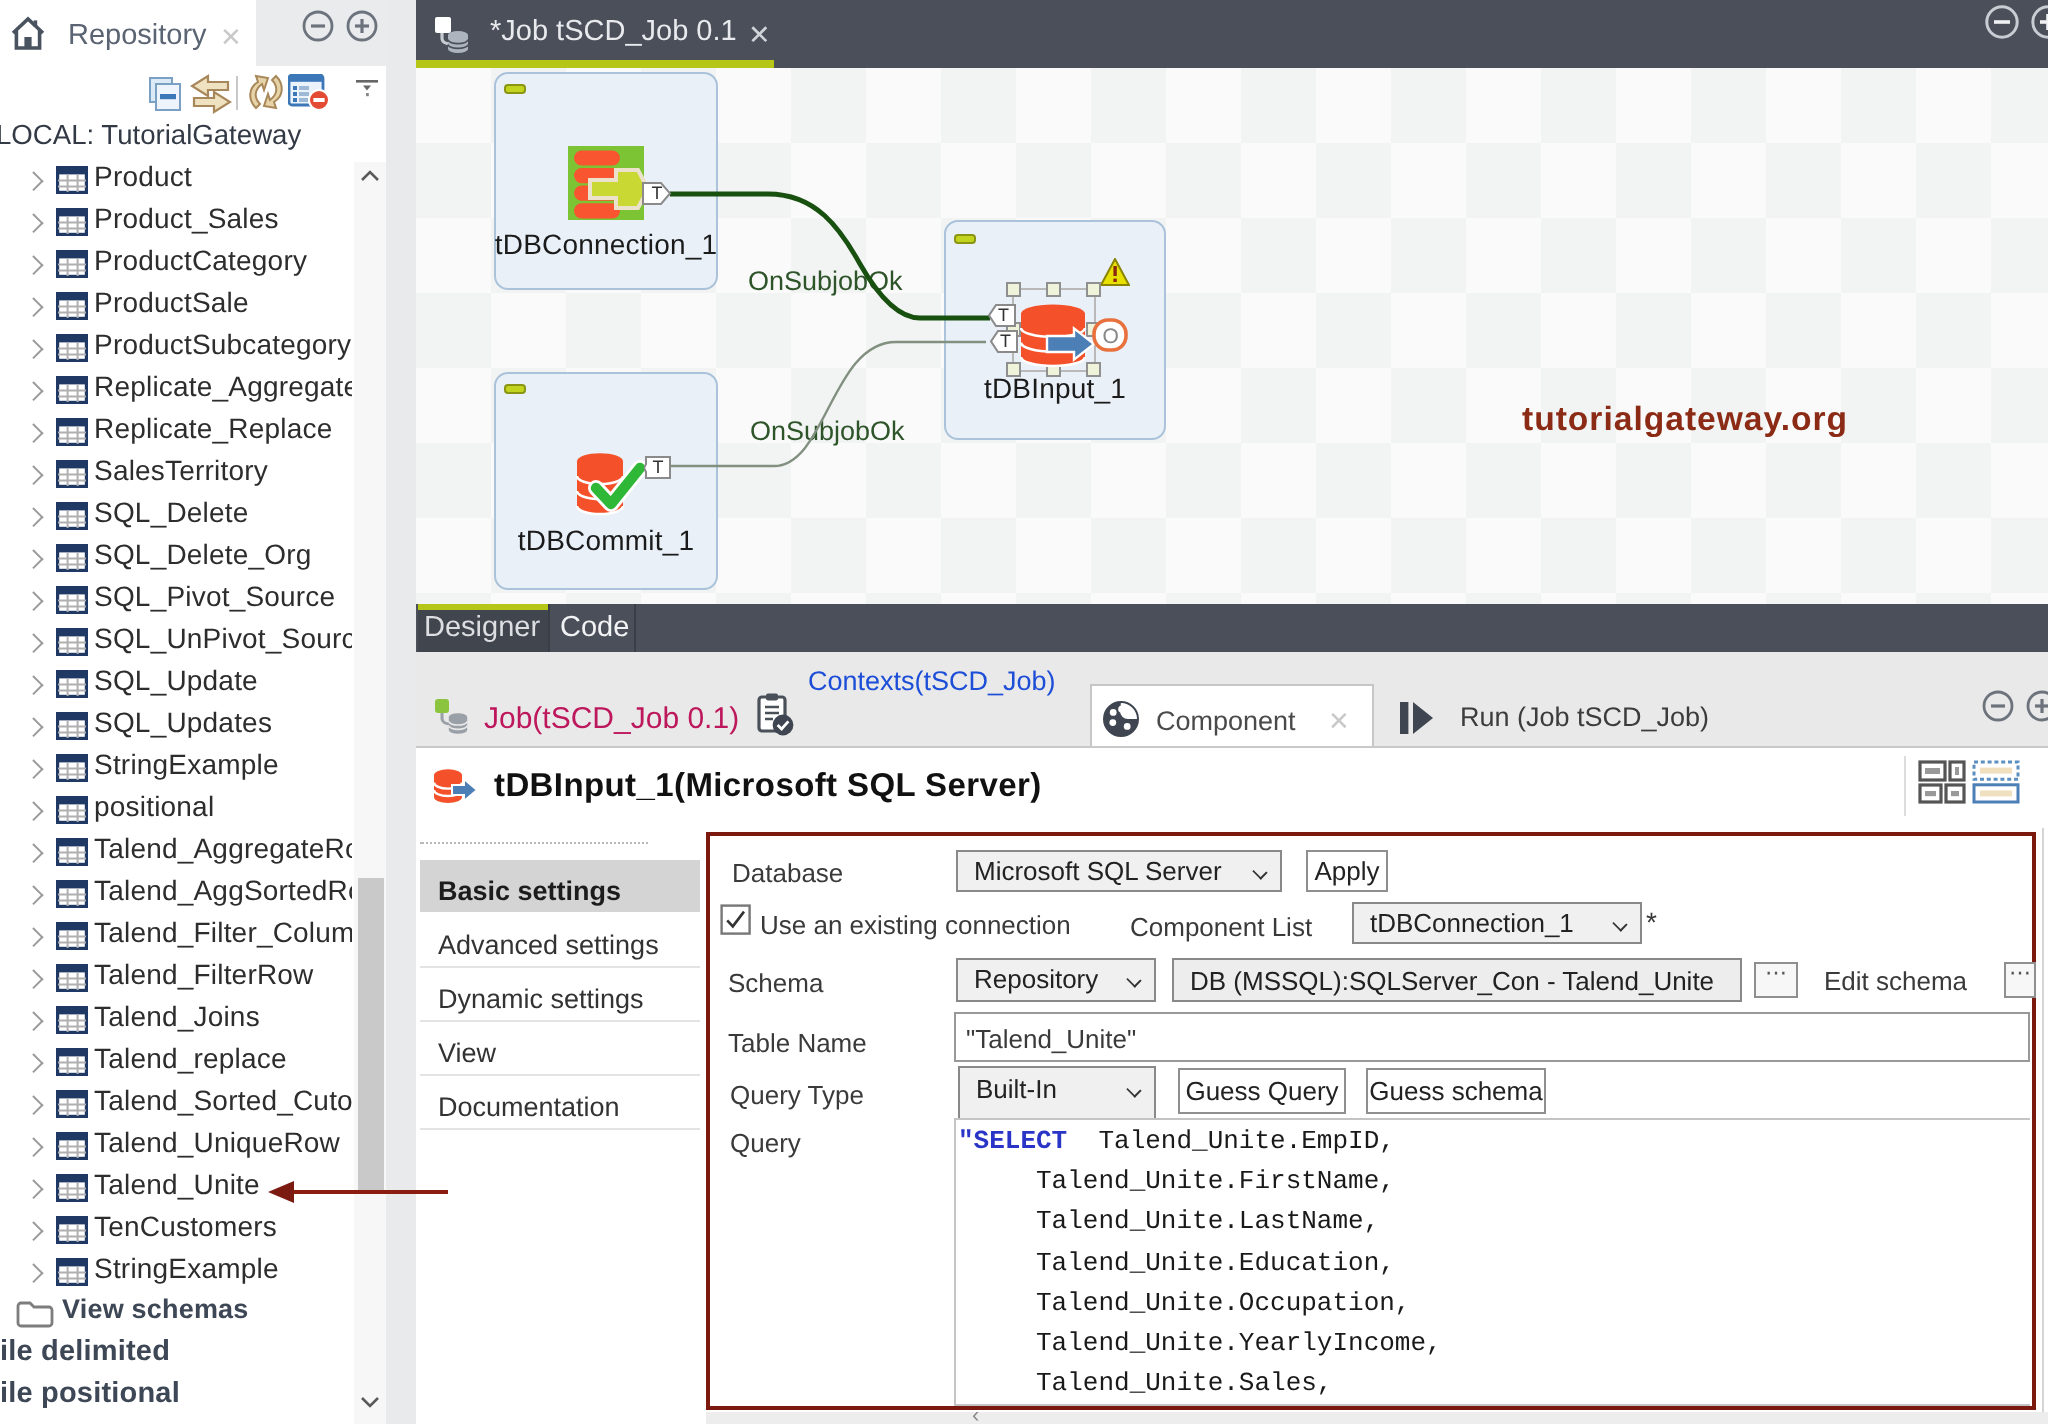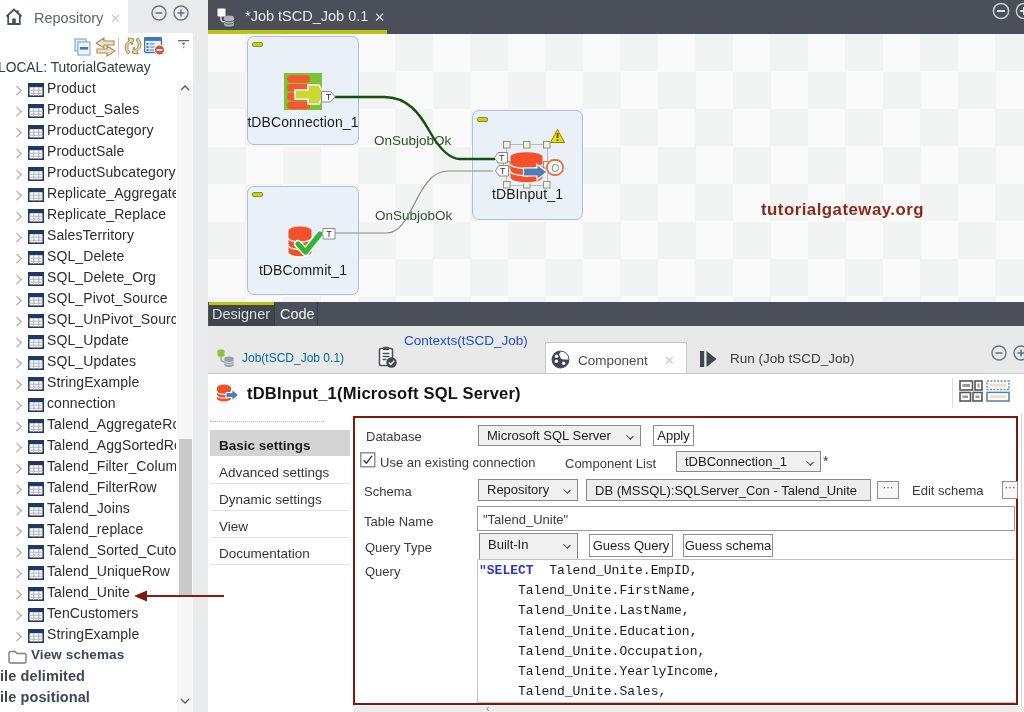--- a/index.html
+++ b/index.html
@@ -211,21 +211,21 @@
         </svg>
         <span class="txt">StringExample</span>
       </div>
       <div class="treerow" style="top:315px">
         <span class="chev"></span>
         <svg class="ticon" width="16" height="14" viewBox="0 0 16 14">
           <rect x="0.8" y="0.8" width="14.4" height="12.4" fill="#fff" stroke="#1f3864" stroke-width="1.6"></rect>
           <rect x="0.8" y="0.8" width="14.4" height="3.4" fill="#1f3864"></rect>
           <path d="M5.8 4.2 V13 M10.8 4.2 V13 M1 7.2 H15 M1 10.2 H15" stroke="#b0b0b0" stroke-width="1" fill="none"></path>
         </svg>
-        <span class="txt">connection</span>
+        <span class="txt">positional</span>
       </div>
       <div class="treerow" style="top:336px">
         <span class="chev"></span>
         <svg class="ticon" width="16" height="14" viewBox="0 0 16 14">
           <rect x="0.8" y="0.8" width="14.4" height="12.4" fill="#fff" stroke="#1f3864" stroke-width="1.6"></rect>
           <rect x="0.8" y="0.8" width="14.4" height="3.4" fill="#1f3864"></rect>
           <path d="M5.8 4.2 V13 M10.8 4.2 V13 M1 7.2 H15 M1 10.2 H15" stroke="#b0b0b0" stroke-width="1" fill="none"></path>
         </svg>
         <span class="txt">Talend_AggregateRow</span>
       </div>
@@ -476,21 +476,21 @@
   <div class="abs" style="left:0; top:40px; width:816px; height:1px; background:#c9c9c9;"></div>
 
   <svg class="abs" style="left:7px; top:14px;" width="22" height="22" viewBox="0 0 22 22">
     <path d="M6 7 V12 C6 14 8 15 10 15" fill="none" stroke="#9aa0a8" stroke-width="1.5"></path>
     <rect x="2.5" y="2.5" width="7" height="7" rx="1.5" fill="#8bc53f"></rect>
     <ellipse cx="14" cy="11.5" rx="4.6" ry="1.9" fill="#9aa0a8"></ellipse>
     <rect x="9.4" y="11.5" width="9.2" height="6.5" fill="#9aa0a8"></rect>
     <ellipse cx="14" cy="18" rx="4.6" ry="1.9" fill="#9aa0a8"></ellipse>
     <path d="M9.4 13.6 a4.6 1.9 0 0 0 9.2 0 M9.4 15.8 a4.6 1.9 0 0 0 9.2 0" fill="none" stroke="#e9e9e9" stroke-width="0.8"></path>
   </svg>
-  <div class="abs" style="left:34px; top:18px; font-size:12px; color:#0369a1;">Job(tSCD_Job 0.1)</div>
+  <div class="abs" style="left:34px; top:18px; font-size:15px; color:#be185d;">Job(tSCD_Job 0.1)</div>
 
   <svg class="abs" style="left:168px; top:13px;" width="22" height="23" viewBox="0 0 22 23">
     <rect x="3.5" y="2.5" width="13" height="17" rx="1.5" fill="#fff" stroke="#4a5058" stroke-width="1.6"></rect>
     <rect x="7" y="0.8" width="6" height="3.4" rx="1" fill="#4a5058"></rect>
     <path d="M6.5 7.5 H13.5 M6.5 10.5 H13.5 M6.5 13.5 H10.5" stroke="#4a5058" stroke-width="1.3"></path>
     <circle cx="15.5" cy="16.5" r="5.2" fill="#3f4651"></circle>
     <path d="M12.8 16.5 L14.8 18.5 L18.2 14.7" fill="none" stroke="#fff" stroke-width="1.4"></path>
   </svg>
   <div class="abs" style="left:196px; top:0; font-size:13.5px; color:#1d4ed8;">Contexts(tSCD_Job)</div>
 

